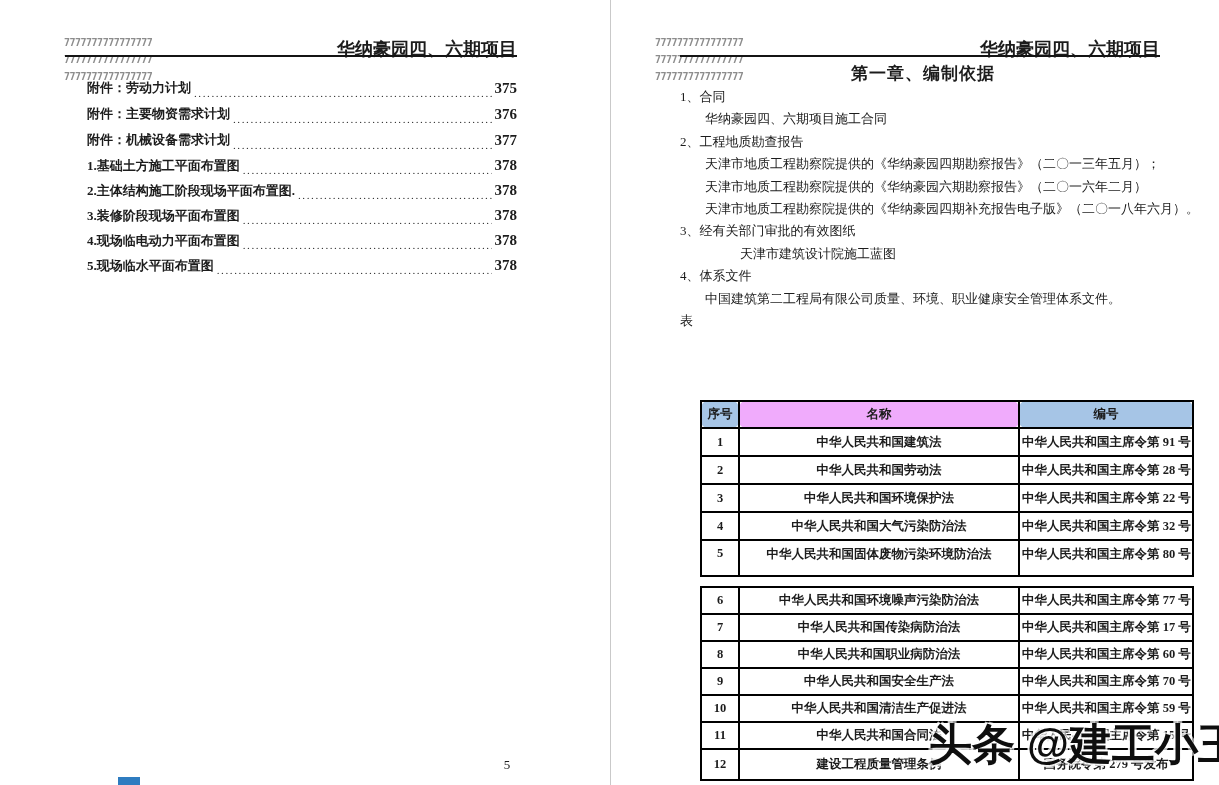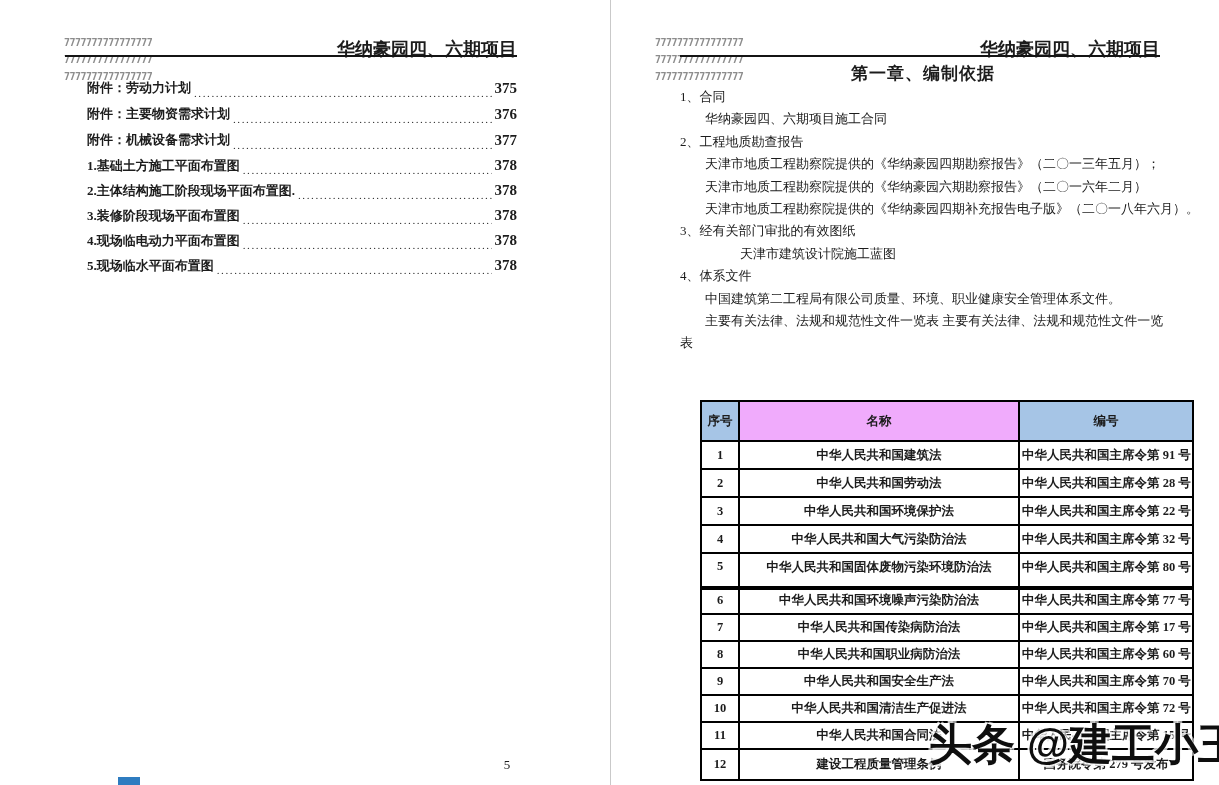--- a/index.html
+++ b/index.html
@@ -51,21 +51,21 @@
   .ind-2 { padding-left:60px; }
 
   
   table.regulations { position:absolute; left:700px; width:492px; border-collapse:collapse; table-layout:fixed; }
   table.regulations.part1 { top:400px; }
   table.regulations.part2 { top:586px; }
   .regulations th, .regulations td {
     border:2px solid #000; text-align:center; vertical-align:middle;
     font-size:12.5px; font-weight:600; padding:0 2px; overflow:hidden; white-space:nowrap;
   }
-  .regulations thead th { height:40px; font-weight:700; }
+  .regulations thead th { height:27px; font-weight:700;border-radius:7px; }
   .regulations.part1 tbody tr { height:28px; }
   .regulations.part1 tbody tr.tall { height:36px; vertical-align:top; }
   .regulations.part1 tbody tr.tall td { vertical-align:top; padding-top:5px; }
   .regulations.part2 tbody tr { height:27px; }
   .regulations.part2 tbody tr.tall { height:31px;padding-left:8px; }
 
   
   .watermark {
     position:absolute; left:929px; top:716px; white-space:nowrap;
     font-family:"Liberation Sans","DejaVu Sans",sans-serif;
@@ -148,21 +148,20 @@
         <p class="ind-0">1、合同</p>
         <p class="ind-1">华纳豪园四、六期项目施工合同</p>
         <p class="ind-0">2、工程地质勘查报告</p>
         <p class="ind-1">天津市地质工程勘察院提供的《华纳豪园四期勘察报告》（二〇一三年五月）；</p>
         <p class="ind-1">天津市地质工程勘察院提供的《华纳豪园六期勘察报告》（二〇一六年二月）</p>
         <p class="ind-1">天津市地质工程勘察院提供的《华纳豪园四期补充报告电子版》（二〇一八年六月）。</p>
         <p class="ind-0">3、经有关部门审批的有效图纸</p>
         <p class="ind-2">天津市建筑设计院施工蓝图</p>
         <p class="ind-0">4、体系文件</p>
         <p class="ind-1">中国建筑第二工程局有限公司质量、环境、职业健康安全管理体系文件。</p>
-        <p class="ind-1">主要有关法律、法规和规范性文件一览表 主要有关法律、法规和规范性文件一览</p>
         <p class="ind-0">表</p>
       </div>
 
     <table class="regulations part1">
       <colgroup>
           <col style="width:38px">
           <col style="width:280px">
           <col style="width:174px">
         </colgroup>
       <thead>
@@ -224,21 +223,21 @@
             <td>中华人民共和国主席令第 60 号</td>
           </tr>
           <tr>
             <td>9</td>
             <td>中华人民共和国安全生产法</td>
             <td>中华人民共和国主席令第 70 号</td>
           </tr>
           <tr>
             <td>10</td>
             <td>中华人民共和国清洁生产促进法</td>
-            <td>中华人民共和国主席令第 72 号</td>
+            <td>中华人民共和国主席令第 59 号</td>
           </tr>
           <tr>
             <td>11</td>
             <td>中华人民共和国合同法</td>
             <td>中华人民共和国主席令第 15 号</td>
           </tr>
           <tr class="tall">
             <td>12</td>
             <td>建设工程质量管理条例</td>
             <td>国务院令第 279 号发布</td>

